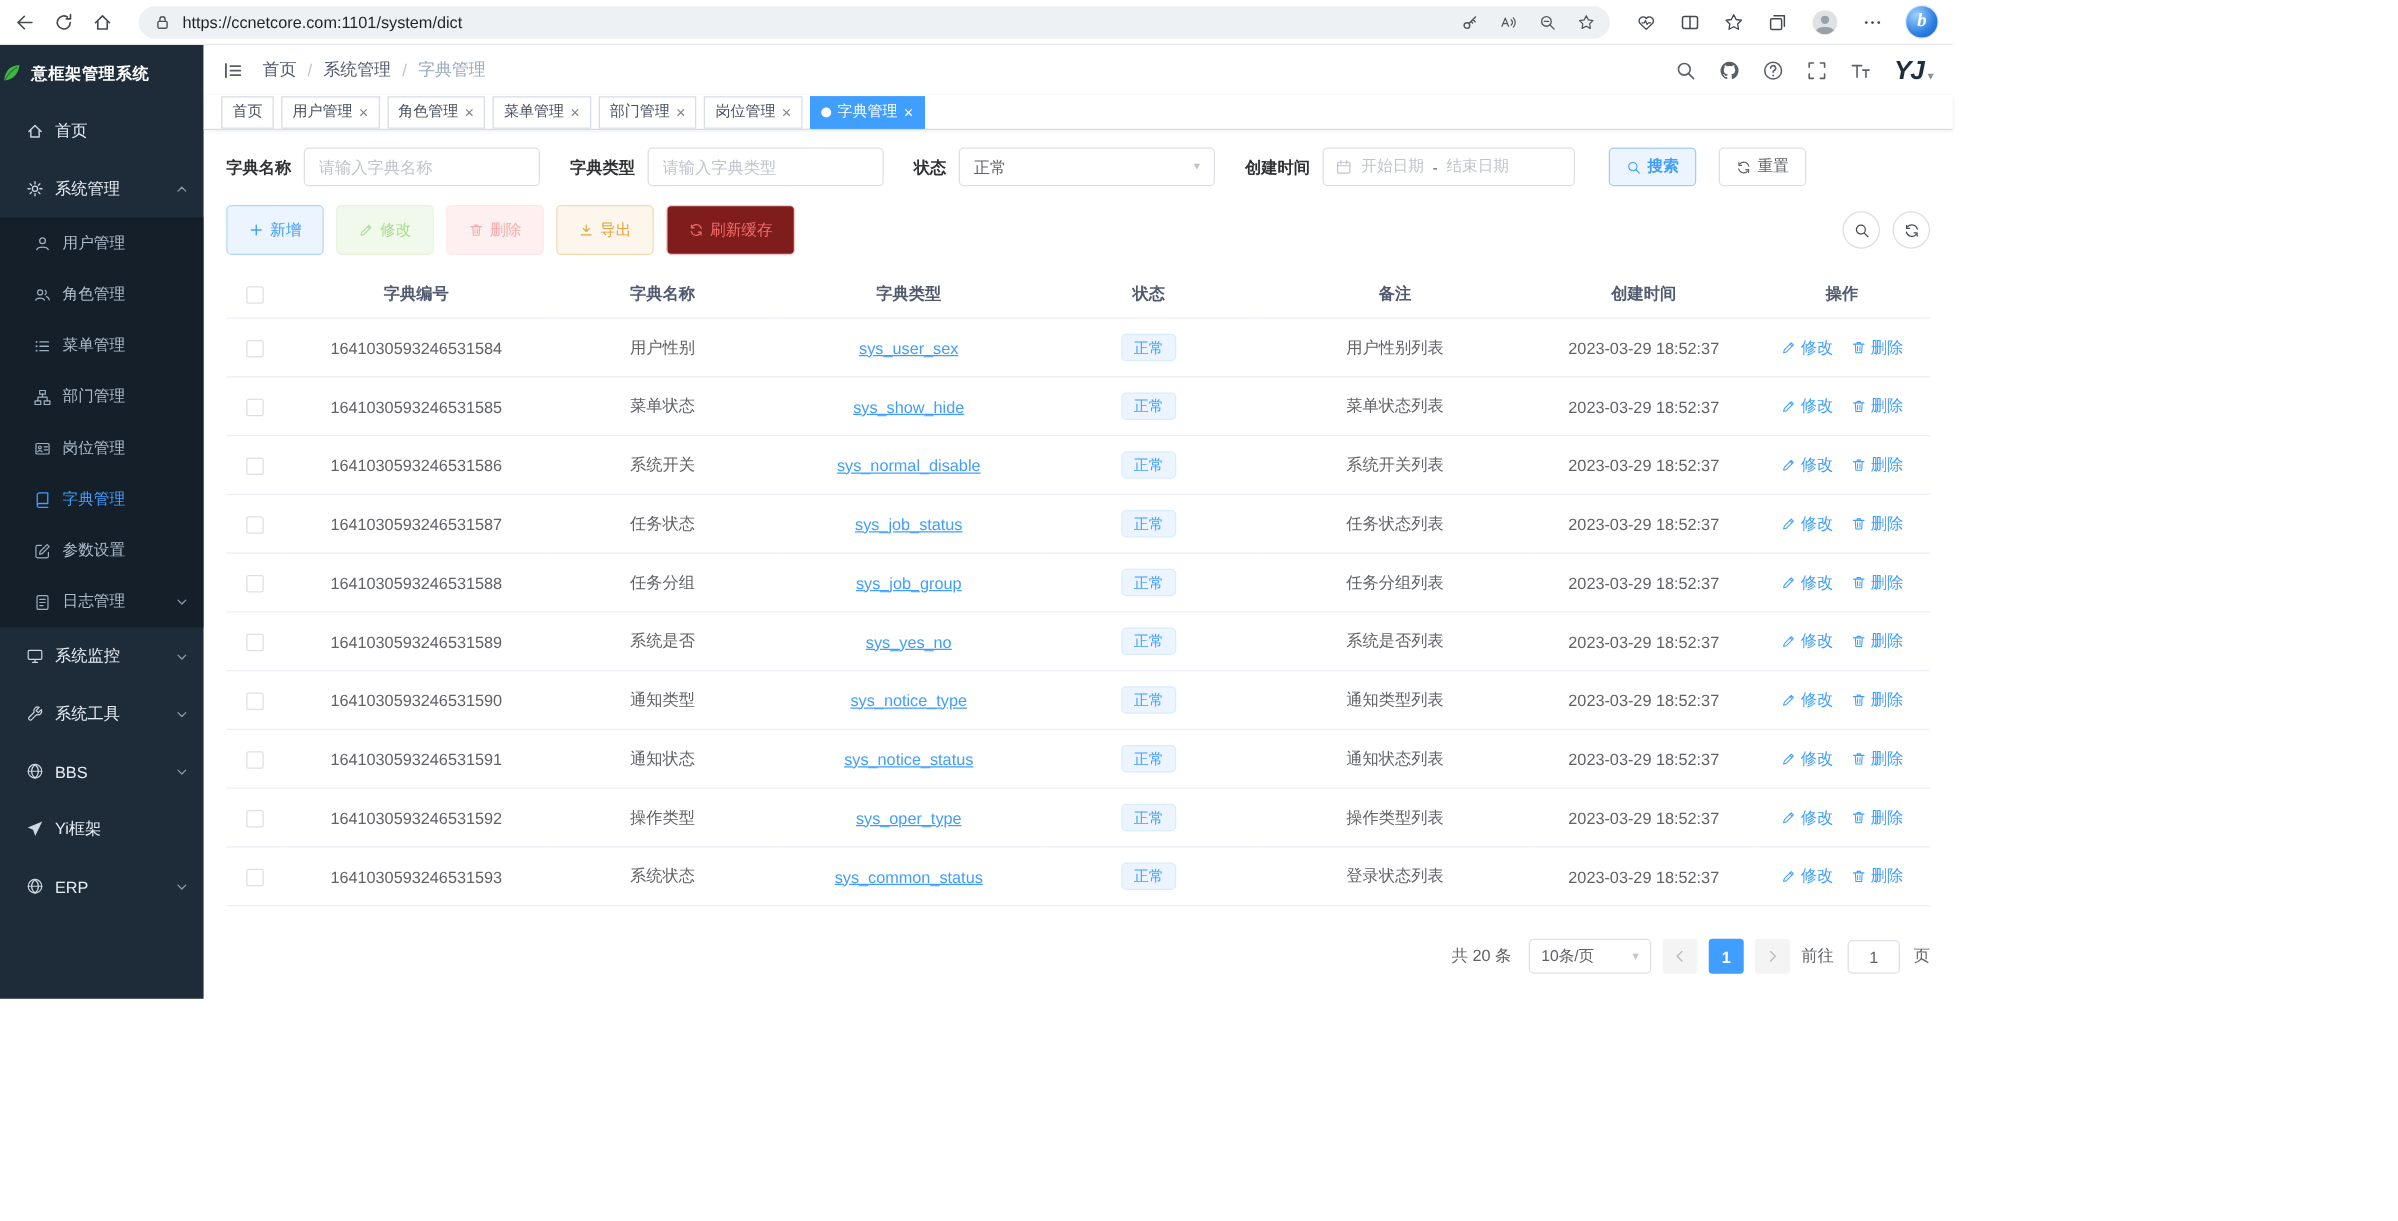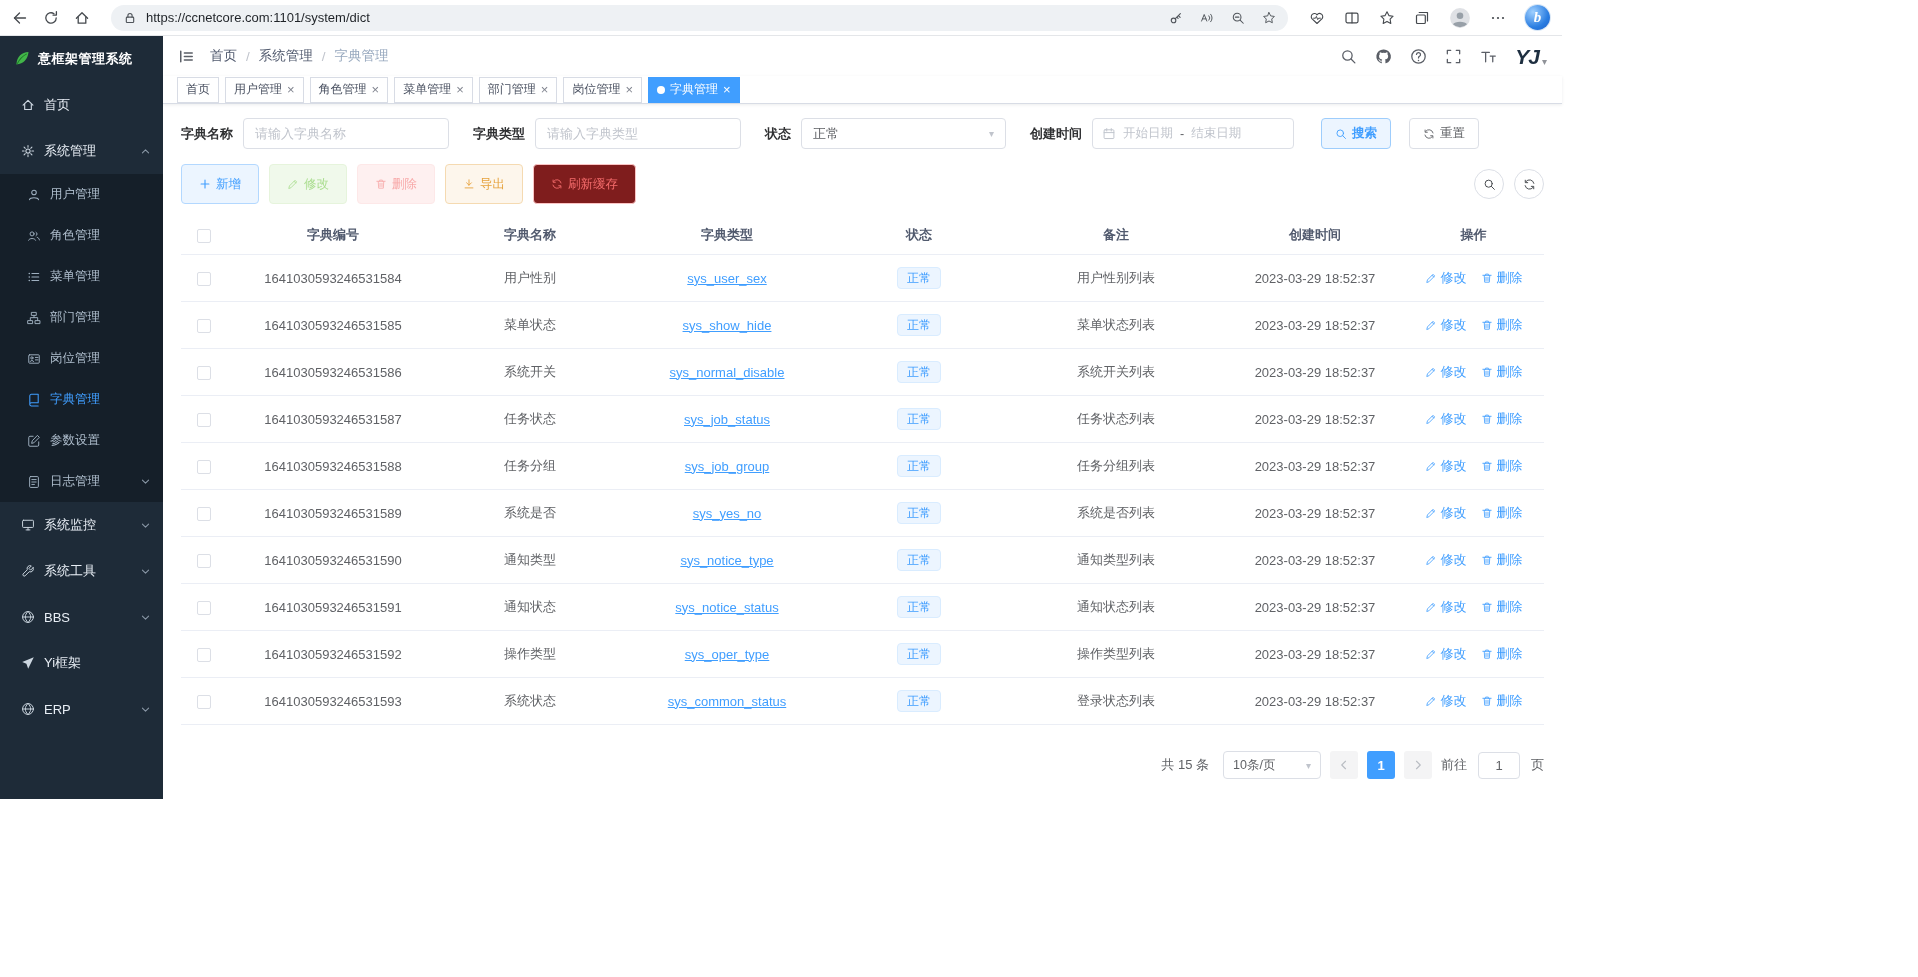--- a/index.html
+++ b/index.html
@@ -20,21 +20,21 @@
   .ext-icons{display:flex;gap:19px;align-items:center;}
   .avatar{width:22px;height:22px;border-radius:50%;font-size:22px;}
   .avatar svg{width:22px;height:22px;}
   .copilot{width:25px;height:25px;border-radius:50%;background:radial-gradient(circle at 32% 28%,#9fd0ff,#2a7de1 62%,#1b5fc9);display:flex;align-items:center;justify-content:center;color:#fff;font-family:"Liberation Serif",serif;font-style:italic;font-weight:bold;font-size:15px;cursor:pointer;box-shadow:0 0 0 1px #d9e7f6;}
 
   
   .app{display:flex;height:763px;background:#fff;}
 
   
   .sidebar{width:163px;flex-shrink:0;background:#1e2b38;display:flex;flex-direction:column;}
-  .logo{height:46px;display:flex;align-items:center;gap:7px;padding-left:13px;}
+  .logo{height:46px;display:flex;align-items:center;gap:7px;}
   .logo .leaf{font-size:18px;display:flex;}
   .logo-text{color:#ffffff;font-weight:bold;font-size:13px;letter-spacing:.5px;}
   .sidebar nav{flex:1;}
   .nav-item{height:46px;display:flex;align-items:center;padding:0 12px 0 21px;font-size:13px;color:#e8eef5;cursor:pointer;}
   .nav-item .nicon{font-size:14px;margin-right:9px;display:flex;color:#cdd7e1;}
   .submenu{background:#151f29;}
   .nav-item.sub{height:41px;padding-left:27px;font-size:12.5px;color:#aebdcc;}
   .nav-item.sub .nicon{color:#9fb0c0;}
   .nav-item.active,.nav-item.active .nicon{color:#409eff;}
   .chev{margin-left:auto;font-size:11px;color:#8c9aa9;display:flex;}
@@ -58,21 +58,21 @@
   .tag{height:26px;display:flex;align-items:center;gap:5px;padding:0 8px;border:1px solid #d8dce5;background:#fff;color:#495060;font-size:12px;cursor:pointer;white-space:nowrap;}
   .tclose{font-size:13px;color:#80848f;line-height:1;cursor:pointer;}
   .tag.active{background:#409eff;border-color:#409eff;color:#fff;}
   .tag.active .tclose{color:#fff;}
   .dot{width:8px;height:8px;border-radius:50%;background:#fff;display:inline-block;}
 
   
   .content{padding:8px 18px 0;}
   .filter-row{display:flex;align-items:center;margin:6px 0 15px;}
   .flabel{font-size:13px;font-weight:bold;color:#303133;margin-right:10px;white-space:nowrap;}
-  .ftext{width:206px;height:31px;border:1px solid #dcdfe6;border-radius:4px;padding:0 11px;font-size:13px;color:#606266;margin-right:24px;background:#fff;}
+  .ftext{width:189px;height:31px;border:1px solid #dcdfe6;border-radius:4px;padding:0 11px;font-size:13px;color:#606266;margin-right:24px;background:#fff;}
   .ftext::placeholder{color:#c0c4cc;}
   .fselect{width:205px;height:31px;border:1px solid #dcdfe6;border-radius:4px;display:flex;align-items:center;justify-content:space-between;padding:0 11px;font-size:13px;color:#606266;margin-right:24px;cursor:pointer;background:#fff;}
   .sel-caret{font-size:10px;color:#c0c4cc;}
   .fdate{width:202px;height:31px;border:1px solid #dcdfe6;border-radius:4px;display:flex;align-items:center;gap:7px;padding:0 9px;font-size:12.5px;color:#c0c4cc;margin-right:27px;cursor:pointer;background:#fff;}
   .fdate .dsep{color:#606266;}
   .dicon{font-size:14px;display:flex;color:#c0c4cc;}
   .btn{display:inline-flex;align-items:center;gap:5px;height:31px;padding:0 13px;border-radius:4px;font-size:12.5px;cursor:pointer;border:1px solid #dcdfe6;background:#fff;white-space:nowrap;}
   .btn .icon{font-size:12px;display:flex;}
   .btn-search{background:#ecf5ff;border-color:#9ecdfc;color:#409eff;font-weight:bold;margin-right:18px;}
   .btn-reset{color:#606266;}
@@ -785,21 +785,21 @@
                     </span>修改</a><a class="op"><span class="icon">
                       <svg viewBox="0 0 16 16" fill="none" stroke="currentColor" stroke-width="1.1" stroke-linecap="round" stroke-linejoin="round">
                         <path d="M2.4 4.4h11.2M6.2 4.4V2.8h3.6v1.6M4.3 4.4l.6 9.2h6.2l.6-9.2M6.7 7v4.4M9.3 7v4.4"></path>
                       </svg>
                     </span>删除</a></td>
               </tr>
             </tbody>
         </table>
 
         <div class="pagination">
-          <span class="total">共 15 条</span>
+          <span class="total">共 20 条</span>
           <div class="psize">
             <span>10条/页</span>
             <span class="sel-caret">▾</span>
           </div>
           <span class="pbtn nav icon">
               <svg viewBox="0 0 16 16" fill="none" stroke="currentColor" stroke-width="1.5" stroke-linecap="round" stroke-linejoin="round">
                 <path d="M10 3 5 8l5 5"></path>
               </svg>
             </span>
           <span class="pbtn active">1</span>

